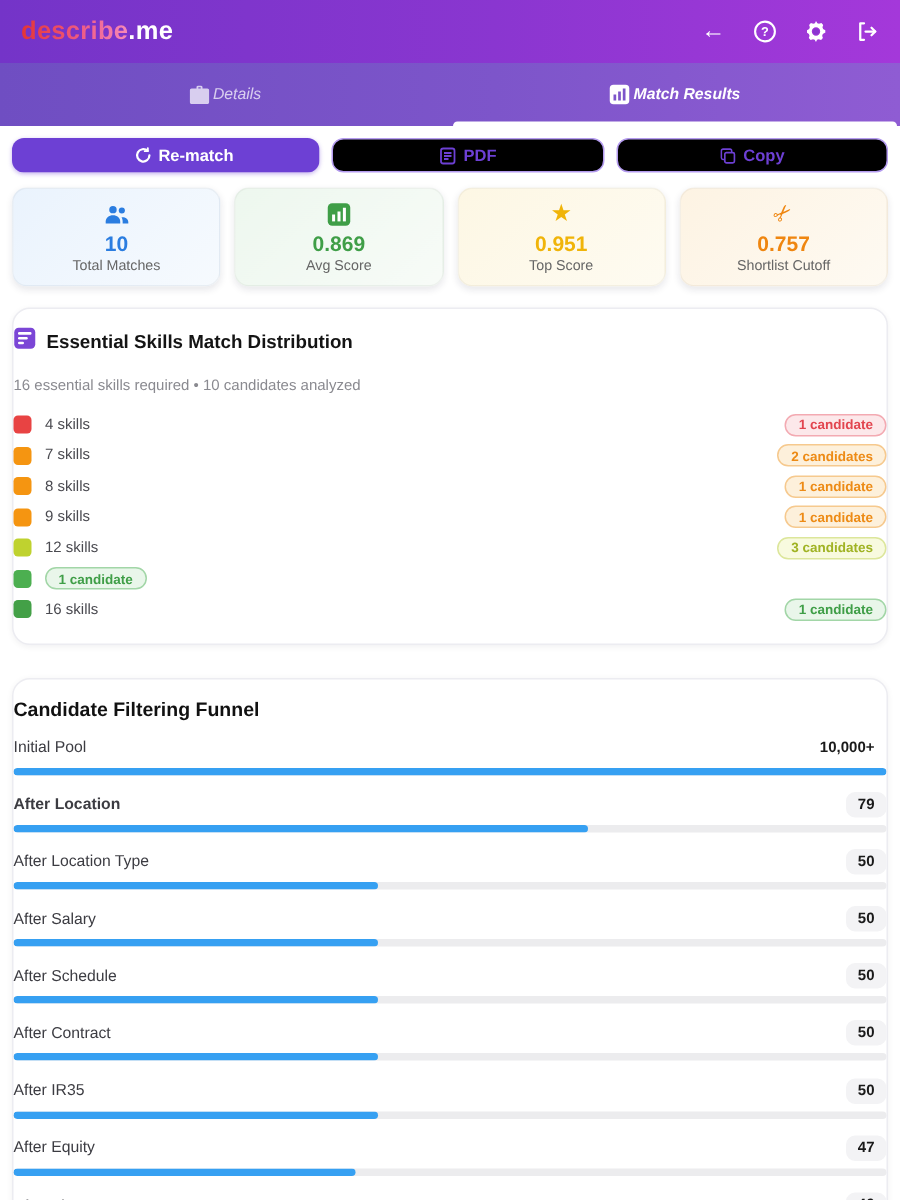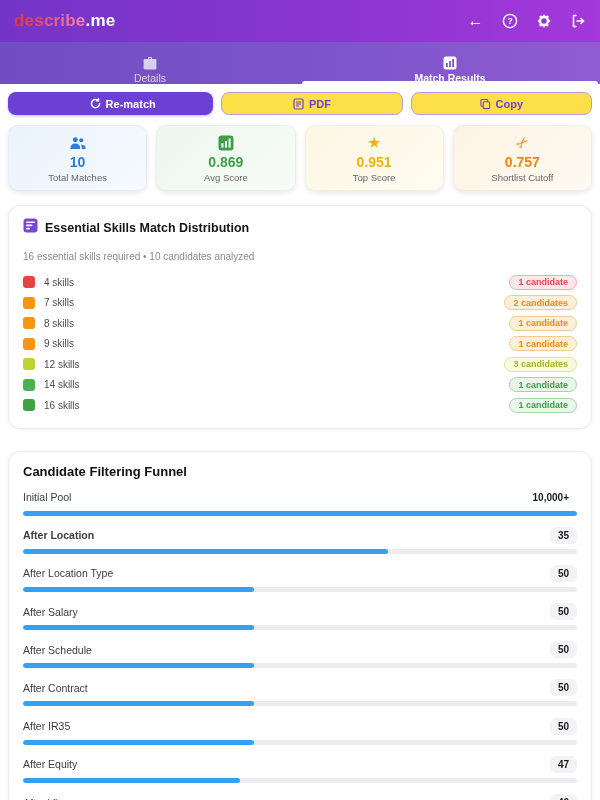--- a/index.html
+++ b/index.html
@@ -20,54 +20,54 @@
   .hdr-icons { display:flex; align-items:center; gap:17px; }
   .hdr-ic { color:#fff; width:17px; height:17px; display:flex; align-items:center; justify-content:center; cursor:pointer; }
   .hdr-ic svg { display:block; }
   .back-glyph { font-size:16px; line-height:1; color:#fff; }
 
   
   .tabbar {
     height:42px; background:linear-gradient(90deg,#6f4ec2 0%, #7d55ca 55%, #8f5cd3 100%);
     display:flex;
   }
-  .tab { flex:1; display:flex; flex-direction:column; align-items:center; justify-content:flex-end; gap:2px;
-         position:relative; color:rgba(255,255,255,.72); cursor:pointer; }
+  .tab { flex:1; display:flex; align-items:center; justify-content:center; gap:2px;
+         position:relative; color:rgba(255,255,255,.72); cursor:pointer;font-style:italic; }
   .tab .tab-label { font-size:10.5px; }
   .tab.active { color:#ffffff; }
   .tab.active .tab-label { font-weight:700; }
   .tab.active::after { content:""; position:absolute; left:2px; right:2px; bottom:0; height:3px;
                        background:#ffffff; border-radius:3px 3px 0 0; }
   .tab svg { display:block; }
 
   
   .actions { display:flex; gap:8px; padding:8px 8px 0 8px; }
   .act-btn { flex:1; height:23px; border-radius:8px; display:flex; align-items:center; justify-content:center;
              gap:5px; font-size:11px; font-weight:700; cursor:pointer; border:1px solid transparent; }
   .act-btn.primary { background:#6d40d4; color:#ffffff; box-shadow:0 1px 3px rgba(109,64,212,.4);padding-left:24px; }
-  .act-btn.ghost { background:#fde047; color:#6d40d4; border:1px solid #b49bef;align-items:center; }
+  .act-btn.ghost { background:#000000; color:#6d40d4; border:1px solid #b49bef;align-items:center; }
   .act-btn svg { display:block; }
 
   
   .stats { display:flex; gap:9px; padding:10px 8px 0 8px; }
   .stat-card { flex:1; height:66px; border-radius:10px; display:flex; flex-direction:column; align-items:center;
                justify-content:center; gap:2px; box-shadow:0 2px 5px rgba(30,30,60,.10); border:1px solid rgba(0,0,0,.04); }
   .stat-card.blue   { background:linear-gradient(135deg,#eaf3fd,#f6fafe); }
   .stat-card.green  { background:linear-gradient(135deg,#edf7ee,#f7fbf7);justify-content:center; }
   .stat-card.yellow { background:linear-gradient(135deg,#fdf7e4,#fefbf1); }
   .stat-card.orange { background:linear-gradient(135deg,#fdf3e3,#fefaf2); }
   .stat-value { font-size:14px; font-weight:800; }
   .stat-label { font-size:9.5px; color:#666; }
   .stat-ic { height:18px; display:flex; align-items:center; justify-content:center; }
   .star-glyph { color:#f0b409; font-size:16px; line-height:1; }
   .scissors-glyph { color:#ef8610; font-size:15px; line-height:1; display:inline-block; transform:rotate(-45deg); }
 
   
   .panel { margin:14px 8px 0 8px; background:#fff; border:1px solid #ececf1; border-radius:12px;
-           box-shadow:0 1px 4px rgba(20,20,40,.06); padding:12px 14px; }
+           box-shadow:0 1px 4px rgba(20,20,40,.06); padding:12px 0; }
 
   
   .skills-title-row { display:flex; align-items:center; gap:7px; }
   .skills-title { font-size:12.5px; font-weight:800; color:#141414; }
   .skills-subtitle { font-size:10px; color:#8a8a90; margin-top:14px; }
   .skill-rows { margin-top:10px; }
   .skill-row { display:flex; align-items:center; height:20.5px; }
   .skill-swatch { width:12px; height:12px; border-radius:3px; margin-right:9px; flex:0 0 auto; }
   .skill-label { font-size:10px; color:#4a4a50; flex:1; }
   .skill-badge { font-size:9px; font-weight:700; border:1px solid; border-radius:9px; padding:1.5px 8px; }
@@ -247,21 +247,20 @@
       </div>
 
       <div class="skill-row">
         <span class="skill-swatch" style="background: rgb(191, 210, 47);"></span>
         <span class="skill-label">12 skills</span>
         <span class="skill-badge" style="background: rgb(248, 250, 223); border-color: rgb(220, 230, 155); color: rgb(160, 179, 36);">3 candidates</span>
       </div>
 
       <div class="skill-row">
         <span class="skill-swatch" style="background: rgb(76, 175, 80);"></span>
-        <span class="skill-label">14 skills</span>
         <span class="skill-badge" style="background: rgb(233, 246, 234); border-color: rgb(162, 214, 167); color: rgb(63, 158, 71);">1 candidate</span>
       </div>
 
       <div class="skill-row">
         <span class="skill-swatch" style="background: rgb(67, 160, 71);"></span>
         <span class="skill-label">16 skills</span>
         <span class="skill-badge" style="background: rgb(233, 246, 234); border-color: rgb(162, 214, 167); color: rgb(63, 158, 71);">1 candidate</span>
       </div>
     </div>
 </section>
@@ -276,21 +275,21 @@
           <span class="f-value" style="background: transparent; border-color: transparent; color: rgb(26, 26, 26);">10,000+</span>
         </div>
         <div class="f-track">
           <div class="f-fill" style="width: 100%; background: rgb(54, 160, 242);"></div>
         </div>
       </div>
 
       <div class="funnel-row">
         <div class="funnel-head">
           <span class="f-label" style="font-weight: 700;">After Location</span>
-          <span class="f-value" style="background: rgb(243, 243, 245); border-color: rgb(243, 243, 245); color: rgb(26, 26, 26);">35</span>
+          <span class="f-value" style="background: rgb(243, 243, 245); border-color: rgb(243, 243, 245); color: rgb(26, 26, 26);">79</span>
         </div>
         <div class="f-track">
           <div class="f-fill" style="width: 65.8%; background: rgb(54, 160, 242);"></div>
         </div>
       </div>
 
       <div class="funnel-row">
         <div class="funnel-head">
           <span class="f-label" style="font-weight: 400;">After Location Type</span>
           <span class="f-value" style="background: rgb(243, 243, 245); border-color: rgb(243, 243, 245); color: rgb(26, 26, 26);">50</span>

